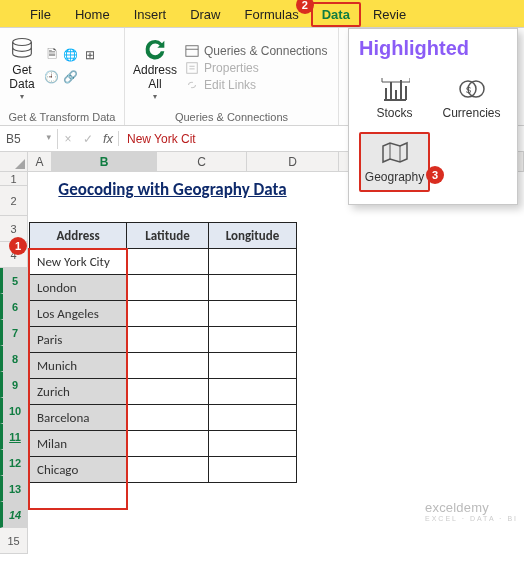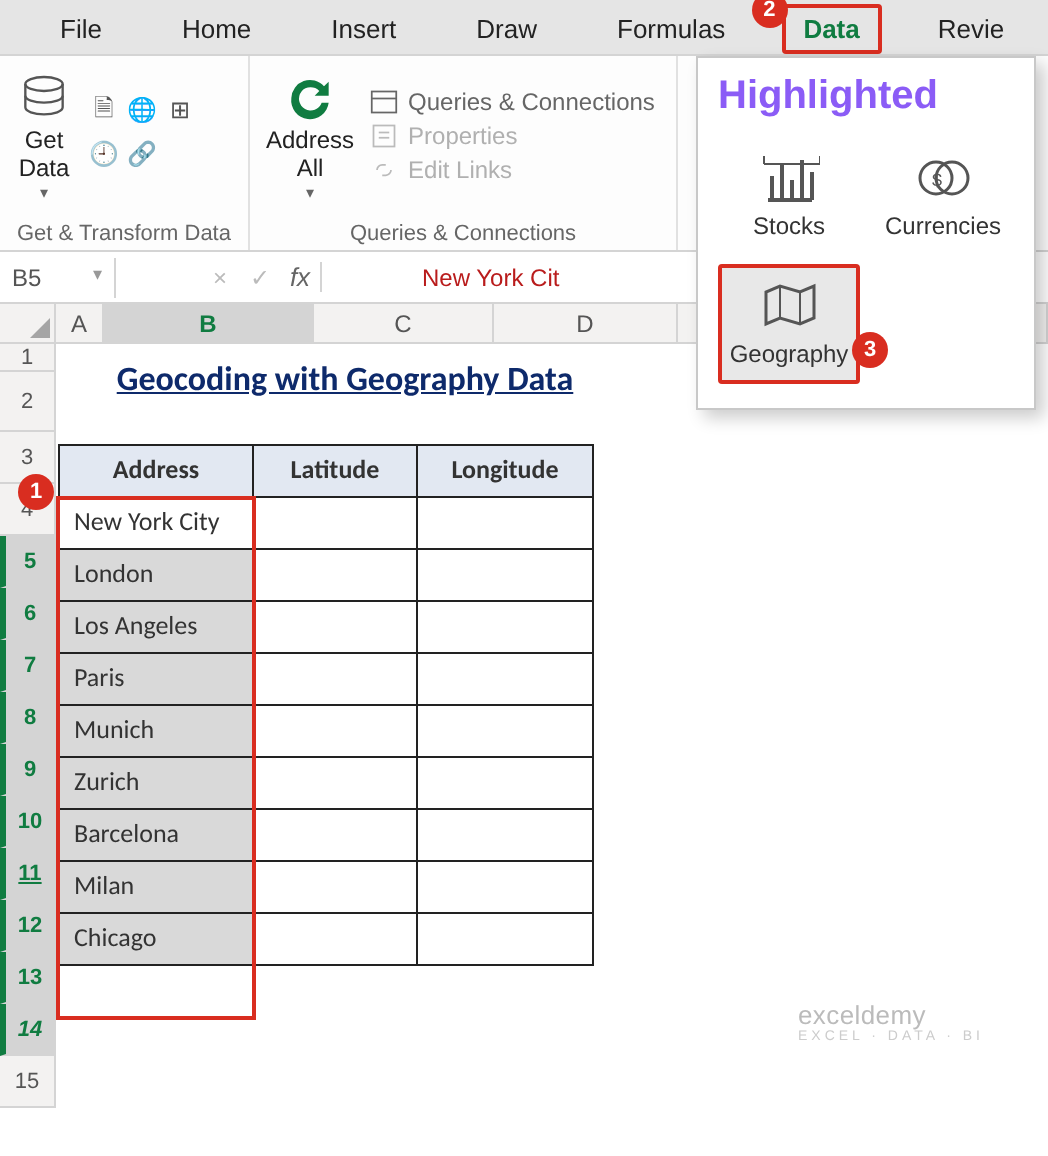--- a/index.html
+++ b/index.html
@@ -1,19 +1,19 @@
 <!DOCTYPE html>
 <html><head>
 <meta charset="utf-8">
 <style>
 * { box-sizing: border-box; margin: 0; padding: 0; font-family: "Segoe UI", Arial, sans-serif; }
 body { background: #fff; width: 524px; height: 578px; overflow: hidden; font-size: 13px; color: #333; }
 
 
-.tabs { display: flex; border-bottom: 1px solid #d4d4d4; height: 28px; align-items: flex-end; padding-left: 18px; gap: 16px; background: #e5e5e5; }
+.tabs { display: flex; border-bottom: 1px solid #d4d4d4; height: 28px; align-items: flex-end; padding-left: 18px; gap: 0; background: #fde047; }
 .tab { padding: 5px 12px 5px 12px; color: #222; cursor: pointer; font-size: 13px; }
 .tab.active { color: #107c41; font-weight: 600; border-bottom: 3px solid #107c41; }
 .tab.data-highlight { border: 2px solid #d92d20; border-radius: 2px; padding: 3px 9px; position: relative; }
 
 
 .ribbon { display: flex; border-bottom: 1px solid #d4d4d4; height: 98px; background: #fdfdfd; position: relative; }
 .ribbon-group { border-right: 1px solid #e1e1e1; display: flex; flex-direction: column; justify-content: space-between; padding: 4px 8px 2px 8px; }
 .group-label { text-align: center; font-size: 11px; color: #666; padding-top: 2px; }
 .group-content { display: flex; align-items: center; gap: 8px; height: 72px; }
 
@@ -31,21 +31,21 @@
 
 
 .popup { position: absolute; right: 6px; top: 0; width: 170px; background: #fff; border: 1px solid #c8c8c8; box-shadow: 4px 4px 8px rgba(0,0,0,0.2); padding: 8px 10px 12px 10px; z-index: 20; }
 .popup-title { font-size: 20px; font-weight: 700; margin-bottom: 10px; color: #8b5cf6; }
 .popup-grid { display: grid; grid-template-columns: 1fr 1fr; gap: 6px; }
 .dt-btn { display: flex; flex-direction: column; align-items: center; padding: 6px 2px; font-size: 12px; color: #333; gap: 4px; }
 .dt-btn svg { width: 30px; height: 26px; }
 .dt-btn.geo { border: 2px solid #d92d20; background: #e8e8e8; border-radius: 2px; }
 
 
-.fxbar { display: flex; align-items: center; height: 26px; border-bottom: 1px solid #d4d4d4; gap: 42px; }
+.fxbar { display: flex; align-items: center; height: 26px; border-bottom: 1px solid #d4d4d4; }
 .namebox { width: 58px; border-right: 1px solid #d4d4d4; padding: 3px 6px; font-size: 12px; color: #555; }
 .fx-icons { display: flex; align-items: center; border-right: 1px solid #d4d4d4; }
 .fx-icons span { width: 20px; display: flex; justify-content: center; color: #bbb; font-size: 12px; }
 .fx-icons .fx { font-style: italic; color: #666; font-size: 13px; }
 .fx-input { flex: 1; padding: 3px 8px; font-size: 12px; color: #b91c1c; }
 
 
 .grid-wrap { position: relative; }
 .col-headers { display: flex; height: 20px; background: #f3f2f1; border-bottom: 1px solid #d4d4d4; }
 .corner { width: 28px; border-right: 1px solid #d4d4d4; background: #f3f2f1; position: relative; }
@@ -79,21 +79,21 @@
 .xl-table tr.sel td.addr { background: #fff !important; }
 
 
 .sel-box { position: absolute; border: 2px solid #d92d20; pointer-events: none; }
 .sel-box.addr { left: 28px; top: 96px; width: 100px; height: 262px; }
 
 
 .callout { position: absolute; width: 18px; height: 18px; border-radius: 50%; background: #d92d20; color: #fff; font-size: 11px; font-weight: 700; display: flex; align-items: center; justify-content: center; z-index: 30; }
 
 
-.watermark { position: absolute; right: 32px; bottom: 32px; font-size: 13px; color: #bbb; font-family: Calibri, sans-serif; letter-spacing: .2px;}
+.watermark { position: absolute; right: 6px; bottom: 32px; font-size: 13px; color: #bbb; font-family: Calibri, sans-serif; letter-spacing: .2px;}
 .watermark .sub { font-size: 7px; letter-spacing: 2px; text-align:center; color: #ccc; }
 </style>
 </head>
 <body>
 
 <div class="tabs">
   <div class="tab">File</div>
   <div class="tab">Home</div>
   <div class="tab">Insert</div>
   <div class="tab">Draw</div>

